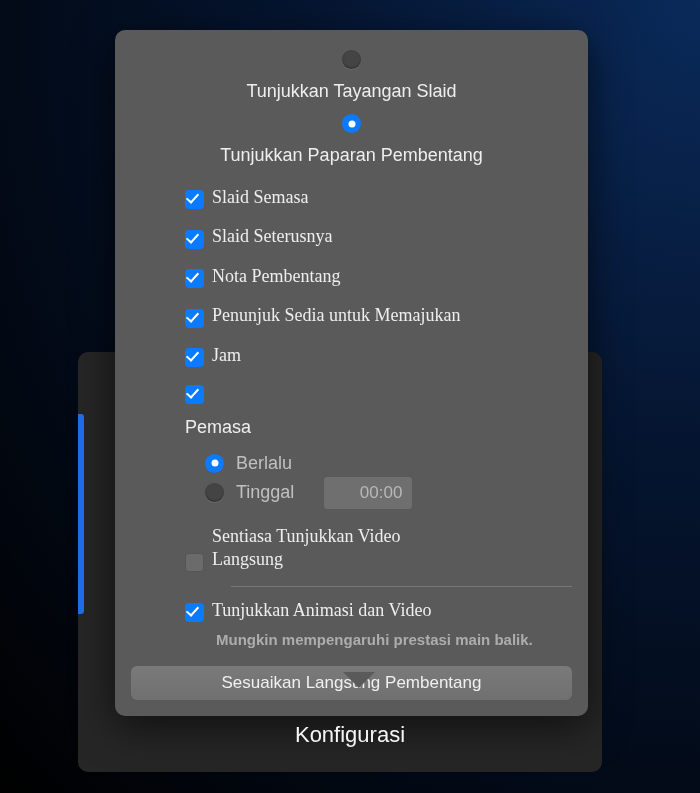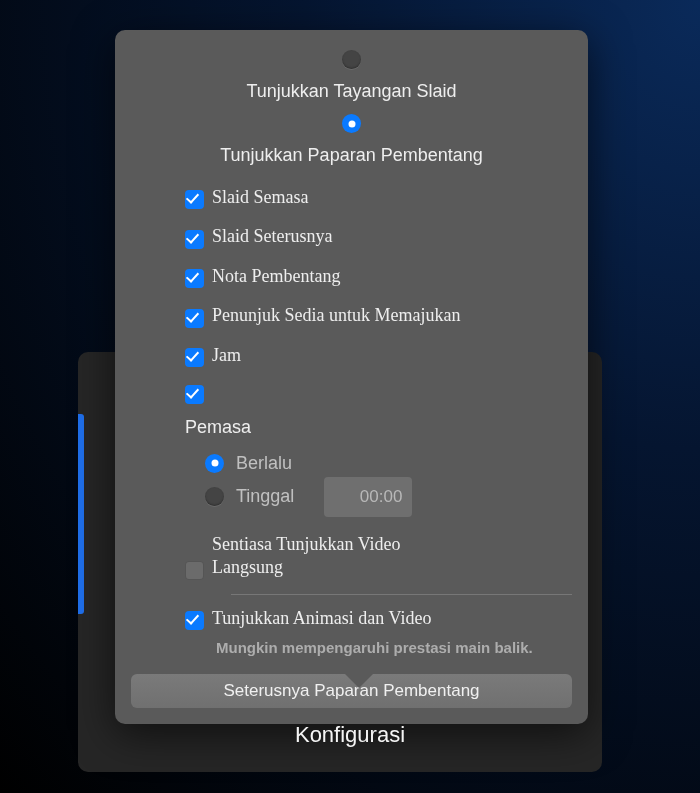--- a/index.html
+++ b/index.html
@@ -196,21 +196,21 @@
     
     .remaining-row {
       display: flex;
       align-items: center;
       gap: 12px;
     }
     
     .time-field {
       margin-left: 18px;
       width: 88px;
-      height: 40px;
+      height: 32px;
       background: #6f6f6f;
       border-radius: 4px;
       display: flex;
       align-items: center;
       justify-content: flex-end;
       padding-right: 10px;
       color: #b8b8b8;
       font-size: 17px;
       font-variant-numeric: tabular-nums;
     }
@@ -318,19 +318,19 @@
 
     <div class="checkbox-row">
       <div class="checkbox checked"></div>
       <span class="label">Tunjukkan Animasi dan Video</span>
     </div>
 
     <div class="helper-text">Mungkin mempengaruhi prestasi main balik.</div>
 
   </div>
 
-  <div class="customize-button">Seterusnya Paparan Pembentang</div>
+  <div class="customize-button">Sesuaikan Langsung Pembentang</div>
 
 </div>
 
 <div class="popover-tail"></div>
 
 <div class="config-label">Konfigurasi</div>
 
 </body></html>

